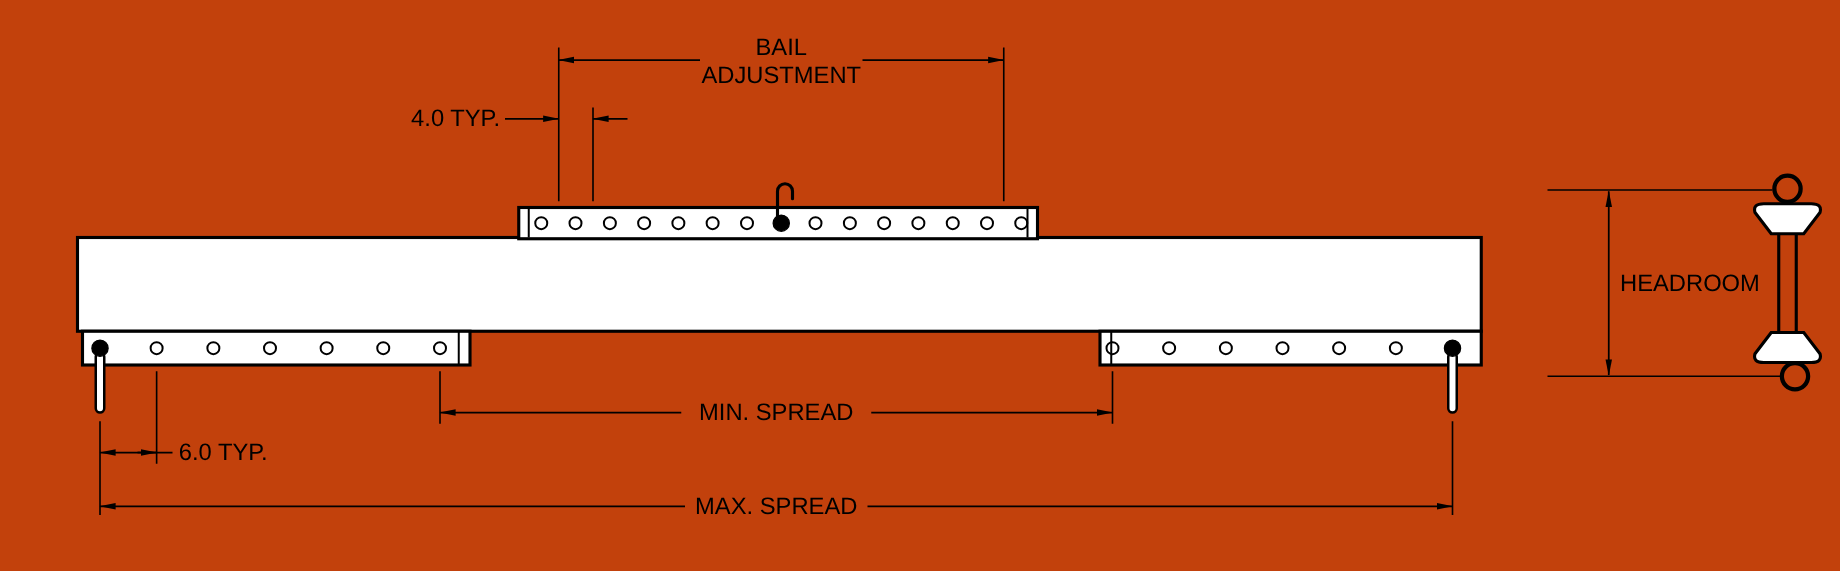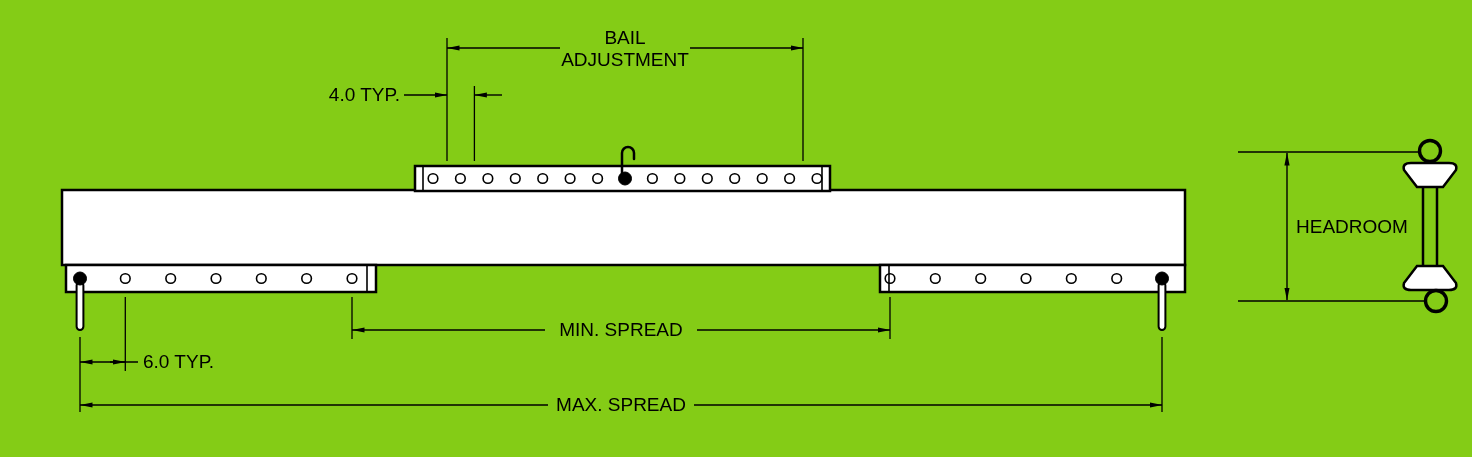--- a/index.html
+++ b/index.html
@@ -1,17 +1,17 @@
 <!DOCTYPE html>
 <html><head>
 <meta charset="utf-8">
 <title>Lifting Beam Dimension Diagram</title>
 <style>
   html,body { margin:0; padding:0; background:#ffffff; }
-  .canvas { position:relative; width:1472px; height:457px; background:#84cc16; overflow:hidden; }
+  .canvas { position:relative; width:1472px; height:457px; background:#c2410c; overflow:hidden; }
   svg { display:block; }
   .outline { fill:#ffffff; stroke:#000000; stroke-width:2.5; }
   .heavy   { fill:none; stroke:#000000; stroke-width:2.5; }
   .thin    { fill:none; stroke:#000000; stroke-width:1.6; }
   .ext     { fill:none; stroke:#000000; stroke-width:1.3; }
   .dim     { fill:none; stroke:#000000; stroke-width:1.4; }
   .ring    { fill:none; stroke:#000000; stroke-width:3.4; }
   .lbl     { font-family:"Liberation Sans", sans-serif; font-size:19px; fill:#000000; }
 </style>
 </head>

